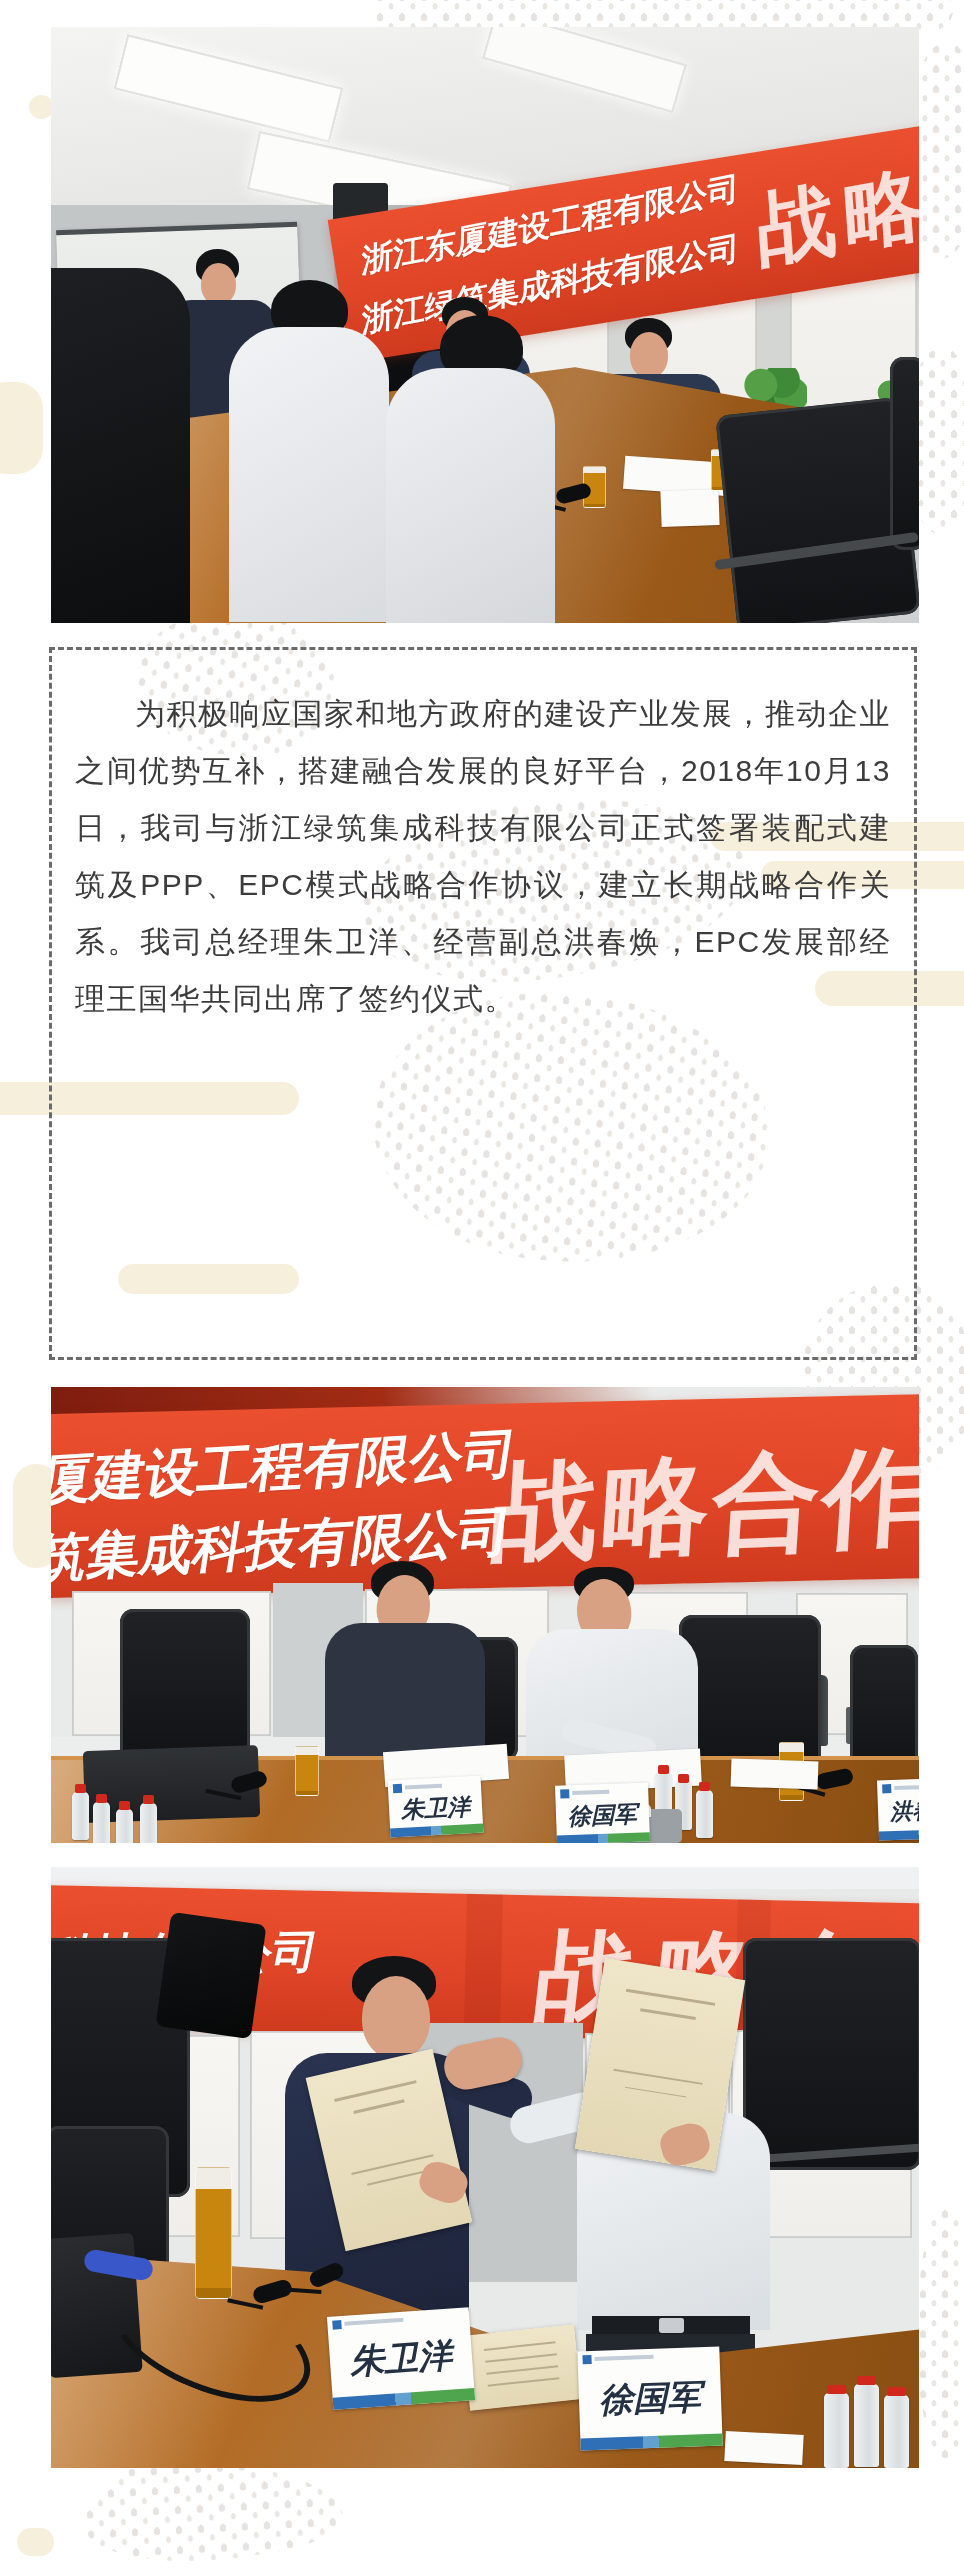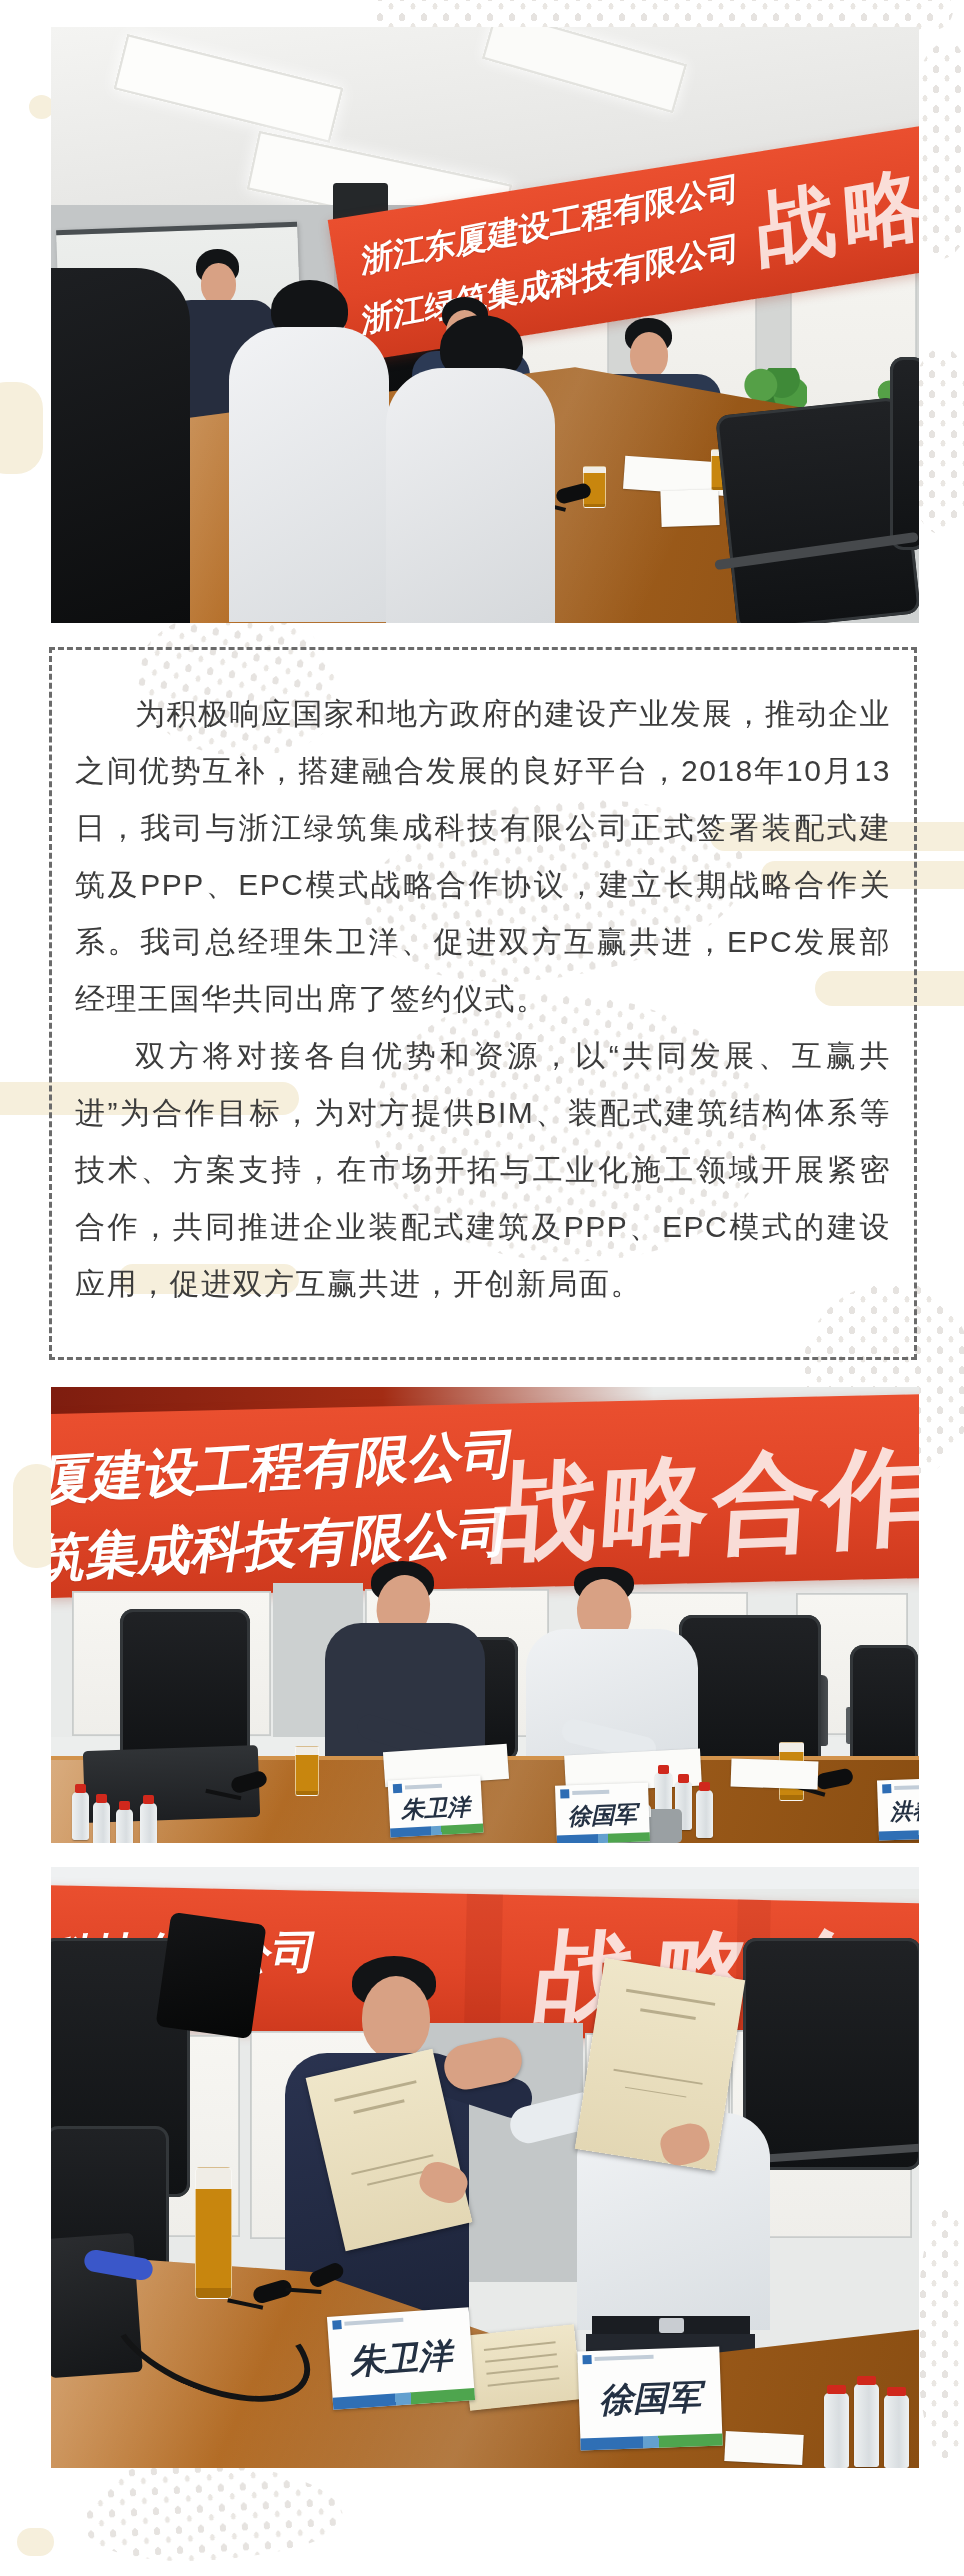--- a/index.html
+++ b/index.html
@@ -154,22 +154,21 @@
     <div class="abs" style="left:178px;top:300px;width:160px;height:295px;background:linear-gradient(150deg,#f2f3f5,#d9dcdf);border-radius:54px 54px 0 0;"></div>
     <div class="hair" style="left:389px;top:288px;width:83px;height:66px;"></div>
     <div class="abs" style="left:335px;top:341px;width:169px;height:255px;background:linear-gradient(150deg,#eff0f2,#d5d8db);border-radius:57px 57px 0 0;"></div>
 
     <div class="chair" style="left:675px;top:379px;width:184px;height:217px;transform:rotate(-6deg);"></div>
     <div class="chair" style="left:839px;top:330px;width:36px;height:193px;"></div>
     <div class="abs" style="left:663px;top:519px;width:205px;height:9.6px;background:#46494c;transform:rotate(-8deg);border-radius:4.8px;"></div>
   </figure>
 
   <section class="article">
-    <p>为积极响应国家和地方政府的建设产业发展，推动企业之间优势互补，搭建融合发展的良好平台，2018年10月13日，我司与浙江绿筑集成科技有限公司正式签署装配式建筑及PPP、EPC模式战略合作协议，建立长期战略合作关系。我司总经理朱卫洋、促进双方互赢共进，EPC发展部经理王国华共同出席了签约仪式。</p>
-    <p>双方将对接各自优势和资源，以“共同发展、互赢共进”为合作目标，为对方提供BIM、装配式建筑结构体系等技术、方案支持，在市场开拓与工业化施工领域开展紧密合作，共同推进企业装配式建筑及PPP、EPC模式的建设应用，促进双方互赢共进，开创新局面。</p>
+    <p>为积极响应国家和地方政府的建设产业发展，推动企业之间优势互补，搭建融合发展的良好平台，2018年10月13日，我司与浙江绿筑集成科技有限公司正式签署装配式建筑及PPP、EPC模式战略合作协议，建立长期战略合作关系。我司总经理朱卫洋、经营副总洪春焕，EPC发展部经理王国华共同出席了签约仪式。</p>
   </section>
 
   <figure class="photo" style="top:1387px;height:456px;margin:0;background:#e9ebea;">
     <div class="abs" style="left:0;top:0;width:603px;height:35px;background:linear-gradient(90deg,#7e1d0f,#a32c14 55%,rgba(163,44,20,0) 100%);"></div>
 
     <div class="banner" style="left:-6px;top:17px;width:886px;height:184px;transform:rotate(-1.3deg);">
       <div class="banner-small" style="left:-4.8px;top:23px;font-size:53px;">厦建设工程有限公司</div>
       <div class="banner-small" style="left:-12px;top:101px;font-size:53px;">筑集成科技有限公司</div>
       <div class="banner-big" style="left:446px;top:33px;font-size:107px;letter-spacing:3.6px;">战略合作签</div>
     </div>

